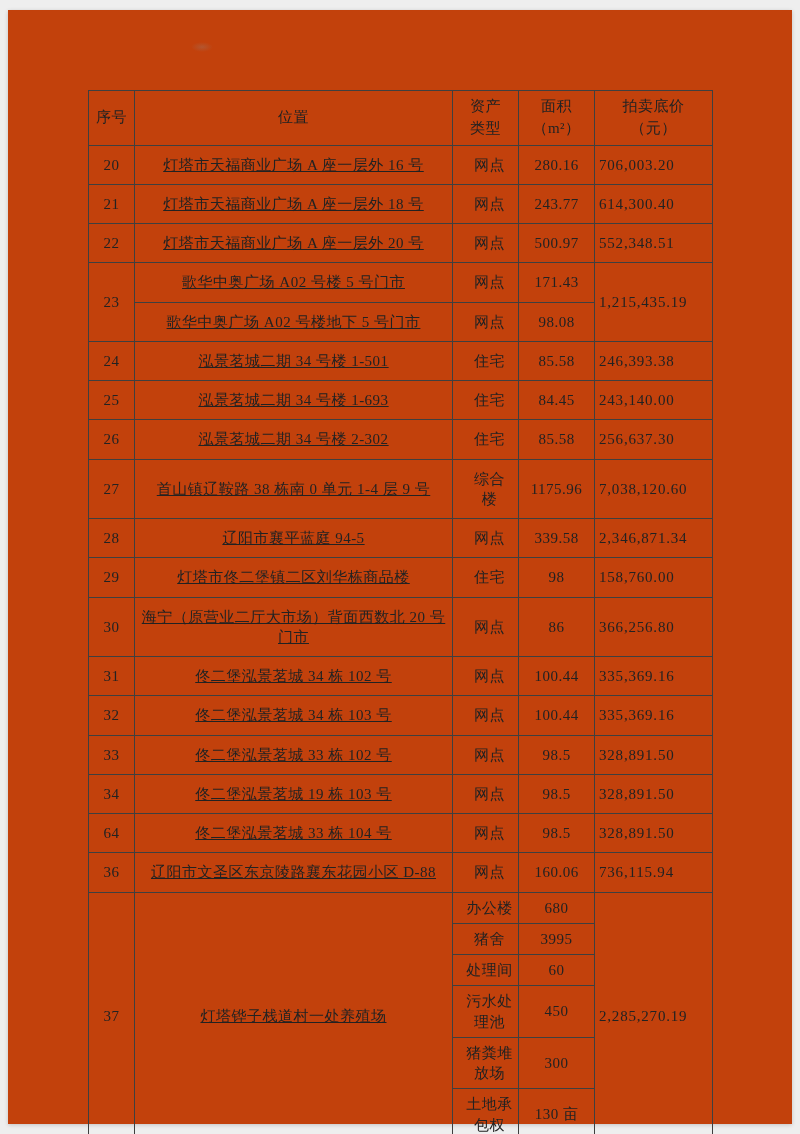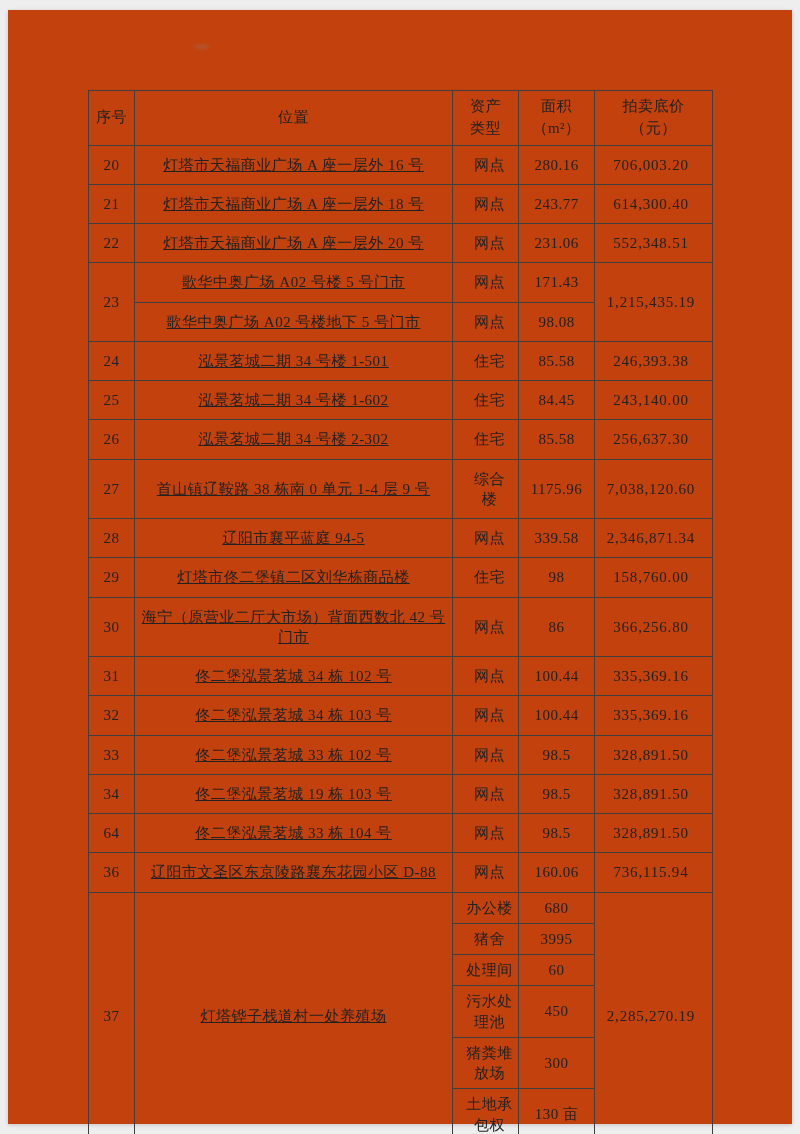--- a/index.html
+++ b/index.html
@@ -39,21 +39,21 @@
     white-space:pre-line;
     word-break:break-word;
   }
   .auction thead th{padding:5px 2px;line-height:1.45;}
   col.c-seq{width:46px;}
   col.c-loc{width:318px;}
   col.c-type{width:66px;}
   col.c-area{width:76px;}
   col.c-price{width:118px;}
   td.c-price{
-    text-align:center;
+    text-align:left;
     padding-right:9px;
     letter-spacing:0.8px;
   }
   td.c-loc{padding-left:6px;padding-right:6px;text-decoration:underline;}
   td.c-type{padding-left:10px;padding-right:2px;}
   tr.compact td{padding-top:5px;padding-bottom:5px;}
 </style>
 </head>
 <body>
 
@@ -91,21 +91,21 @@
           <td class="c-seq">21</td>
           <td class="c-loc">灯塔市天福商业广场 A 座一层外 18 号</td>
           <td class="c-type">网点</td>
           <td class="c-area">243.77</td>
           <td class="c-price">614,300.40</td>
         </tr>
         <tr>
           <td class="c-seq">22</td>
           <td class="c-loc">灯塔市天福商业广场 A 座一层外 20 号</td>
           <td class="c-type">网点</td>
-          <td class="c-area">231.06</td>
+          <td class="c-area">500.97</td>
           <td class="c-price">552,348.51</td>
         </tr>
         <tr>
           <td class="c-seq" rowspan="2">23</td>
           <td class="c-loc">歌华中奥广场 A02 号楼 5 号门市</td>
           <td class="c-type">网点</td>
           <td class="c-area">171.43</td>
           <td class="c-price" rowspan="2">1,215,435.19</td>
         </tr>
         <tr>
@@ -115,21 +115,21 @@
         </tr>
         <tr>
           <td class="c-seq">24</td>
           <td class="c-loc">泓景茗城二期 34 号楼 1-501</td>
           <td class="c-type">住宅</td>
           <td class="c-area">85.58</td>
           <td class="c-price">246,393.38</td>
         </tr>
         <tr>
           <td class="c-seq">25</td>
-          <td class="c-loc">泓景茗城二期 34 号楼 1-602</td>
+          <td class="c-loc">泓景茗城二期 34 号楼 1-693</td>
           <td class="c-type">住宅</td>
           <td class="c-area">84.45</td>
           <td class="c-price">243,140.00</td>
         </tr>
         <tr>
           <td class="c-seq">26</td>
           <td class="c-loc">泓景茗城二期 34 号楼 2-302</td>
           <td class="c-type">住宅</td>
           <td class="c-area">85.58</td>
           <td class="c-price">256,637.30</td>
@@ -151,21 +151,21 @@
         </tr>
         <tr>
           <td class="c-seq">29</td>
           <td class="c-loc">灯塔市佟二堡镇二区刘华栋商品楼</td>
           <td class="c-type">住宅</td>
           <td class="c-area">98</td>
           <td class="c-price">158,760.00</td>
         </tr>
         <tr>
           <td class="c-seq">30</td>
-          <td class="c-loc">海宁（原营业二厅大市场）背面西数北 42 号门市</td>
+          <td class="c-loc">海宁（原营业二厅大市场）背面西数北 20 号门市</td>
           <td class="c-type">网点</td>
           <td class="c-area">86</td>
           <td class="c-price">366,256.80</td>
         </tr>
         <tr>
           <td class="c-seq">31</td>
           <td class="c-loc">佟二堡泓景茗城 34 栋 102 号</td>
           <td class="c-type">网点</td>
           <td class="c-area">100.44</td>
           <td class="c-price">335,369.16</td>

